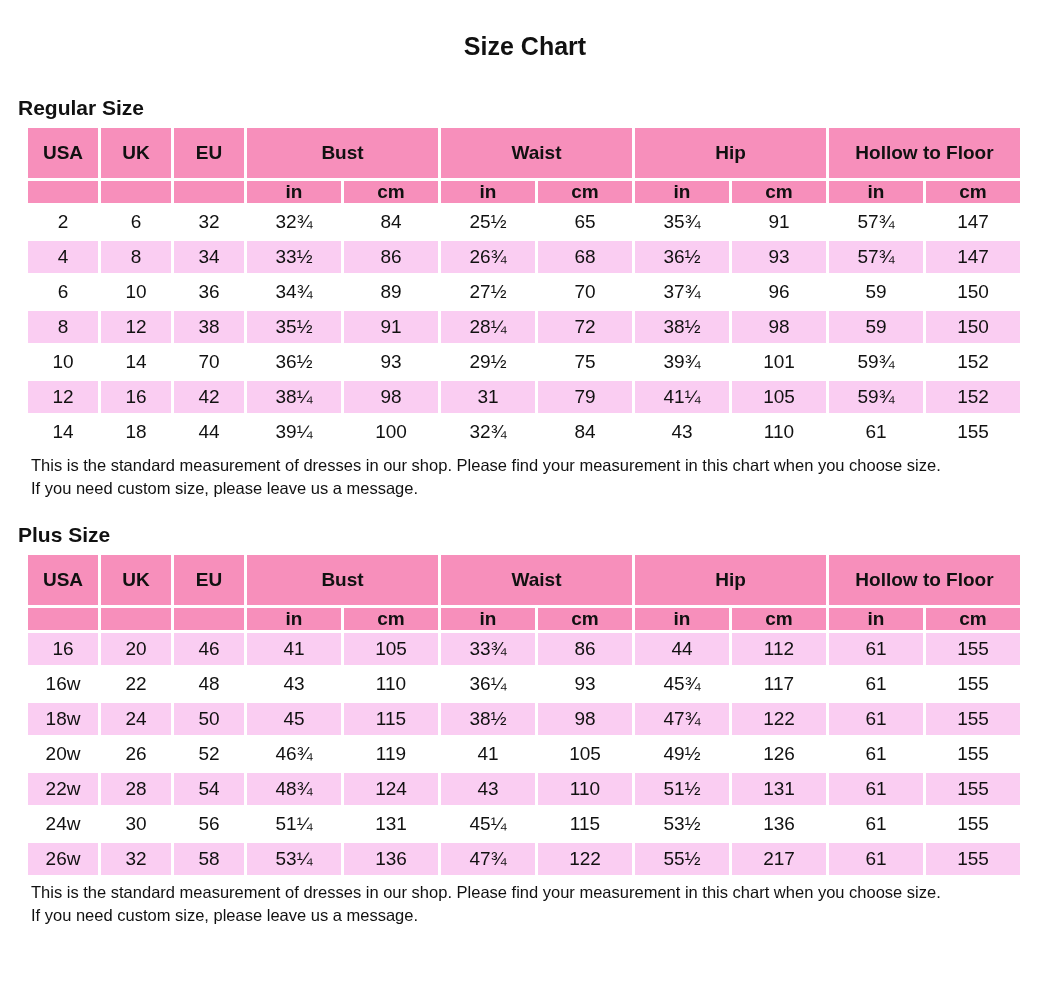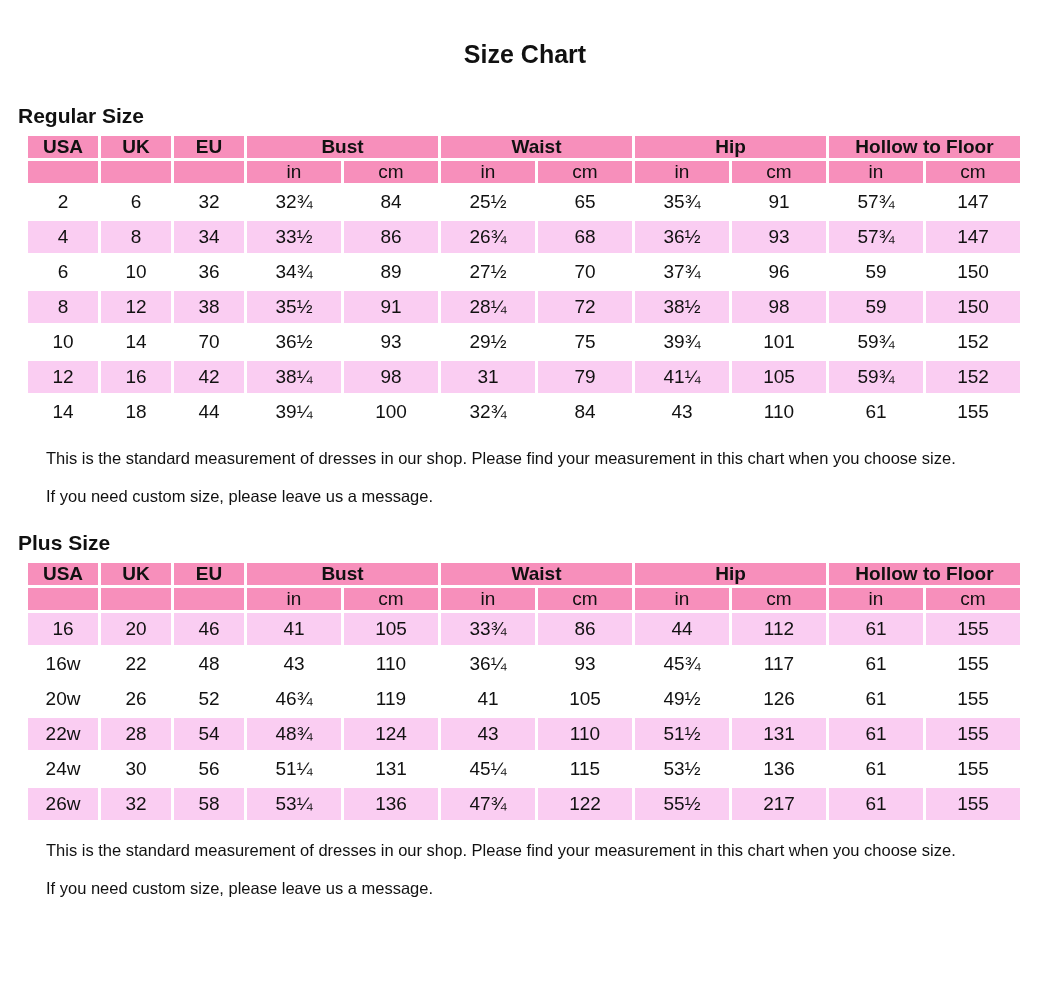--- a/index.html
+++ b/index.html
@@ -13,21 +13,21 @@
     padding:0;
     background:#FFFFFF;
     width:1050px;
     font-family:"Liberation Sans", sans-serif;
     color:var(--text);
   }
   .page{
     width:1050px;
     min-height:1000px;
     box-sizing:border-box;
-    padding-top:40px;
+    padding-top:32px;
   }
   .title{
     text-align:center;
     font-size:25px;
     font-weight:bold;
     margin:0 0 0 0;
     letter-spacing:0px;
   }
   .section-heading{
     font-size:21px;
@@ -47,36 +47,36 @@
     padding:0;
     text-align:center;
     vertical-align:middle;
     font-size:19px;
     overflow:hidden;
     white-space:nowrap;
   }
   th.group-head{
     background:var(--header-pink);
     font-weight:bold;
-    height:22px;
+    height:50px;
   }
   th.sub-head{
     background:var(--header-pink);
-    font-weight:normal;
+    font-weight:bold;
     height:21px;
   }
   tr.row-pink td{ background:var(--row-pink); height:32px; }
   tr.row-white td{ background:var(--row-white); height:32px; }
   .note{
     margin:3px 0 0 30px;
     font-size:16.5px;
     line-height:22px;
     max-width:980px;
   }
-  .note p{ margin:16px; }
+  .note p{ margin:1px; }
 </style>
 </head>
 <body>
 
 <div class="page">
 
   <h1 class="title">Size Chart</h1>
 
   <h2 class="section-heading">Regular Size</h2>
   <table class="size-table">
@@ -275,20 +275,33 @@
           <td>48</td>
           <td>43</td>
           <td>110</td>
           <td>36¼</td>
           <td>93</td>
           <td>45¾</td>
           <td>117</td>
           <td>61</td>
           <td>155</td>
         </tr>
+        <tr class="row-pink">
+          <td>18w</td>
+          <td>24</td>
+          <td>50</td>
+          <td>45</td>
+          <td>115</td>
+          <td>38½</td>
+          <td>98</td>
+          <td>47¾</td>
+          <td>122</td>
+          <td>61</td>
+          <td>155</td>
+        </tr>
         <tr class="row-white">
           <td>20w</td>
           <td>26</td>
           <td>52</td>
           <td>46¾</td>
           <td>119</td>
           <td>41</td>
           <td>105</td>
           <td>49½</td>
           <td>126</td>

